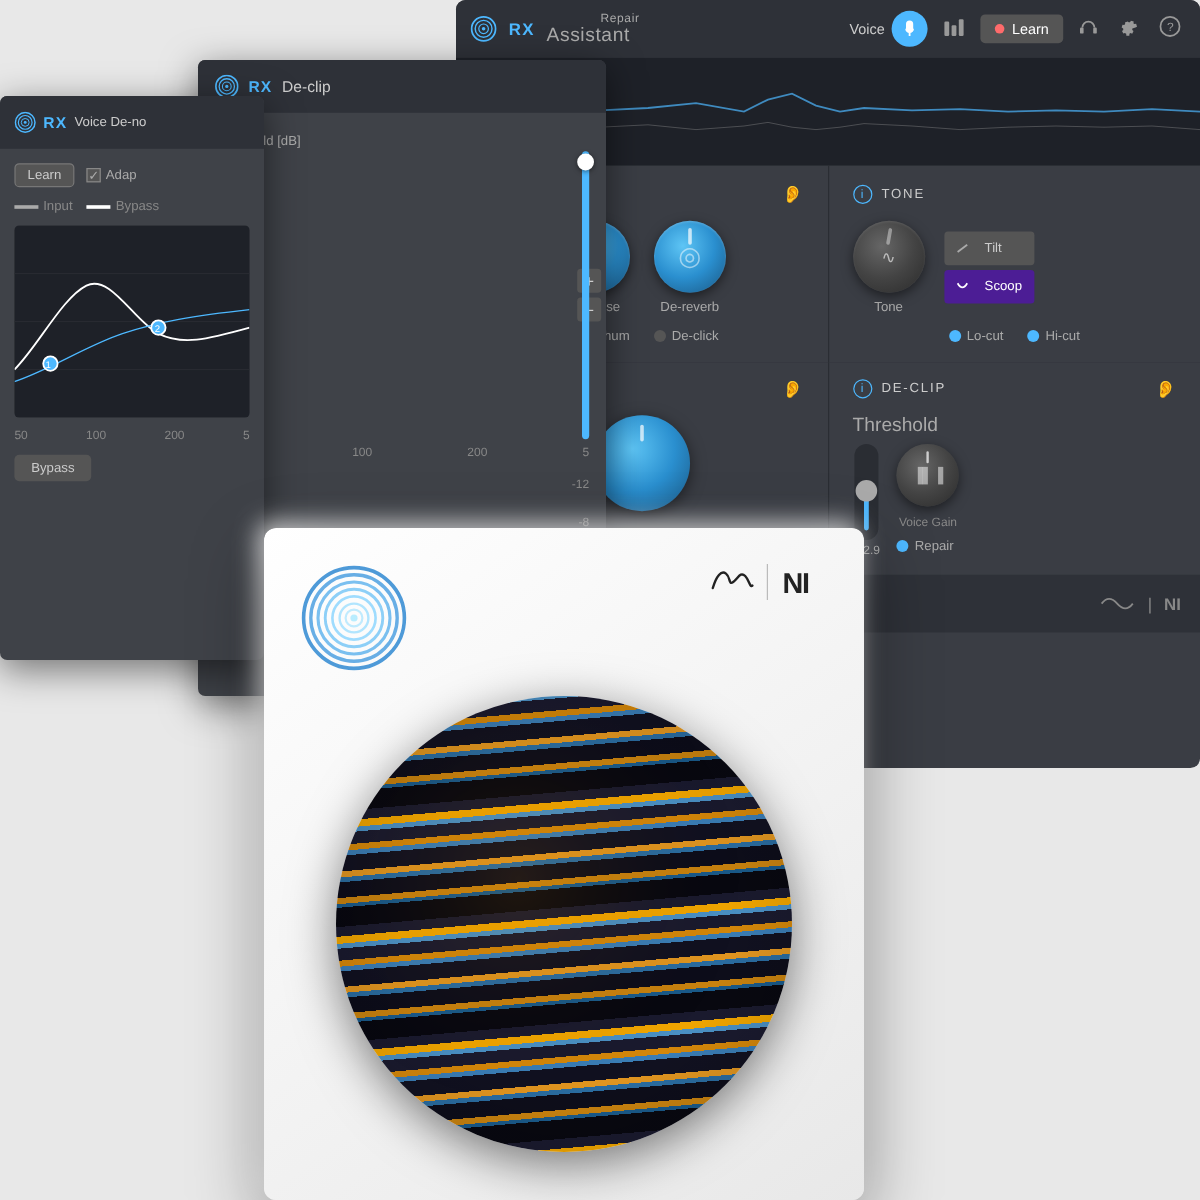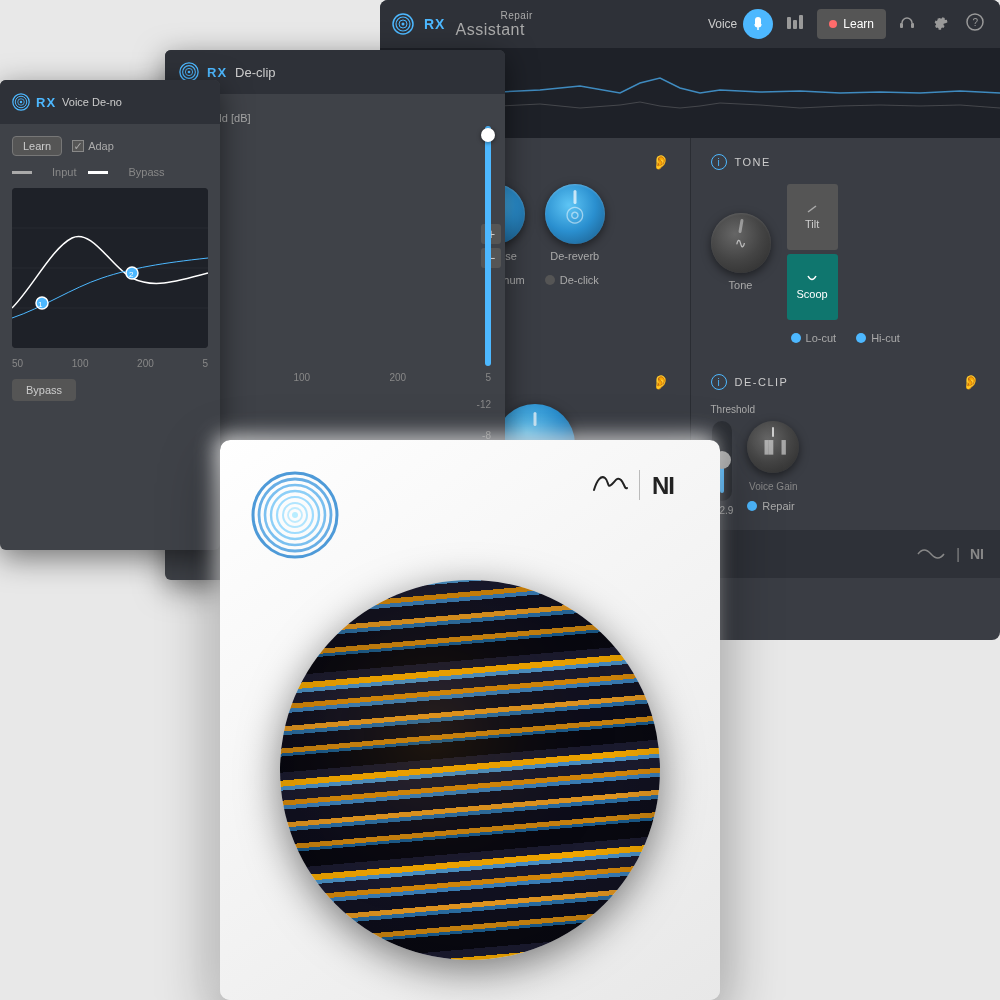--- a/index.html
+++ b/index.html
@@ -54,20 +54,21 @@
 
     .ra-rx-text {
       color: #4db8ff;
       font-size: 14px;
       font-weight: 700;
       letter-spacing: 1px;
     }
 
     .ra-header-controls {
       display: flex;
+      align-items: center;
       gap: 8px;
       margin-left: auto;
     }
 
     .voice-btn {
       display: flex;
       align-items: center;
       gap: 6px;
       background: transparent;
       border: none;
@@ -282,32 +283,31 @@
       display: flex;
       flex-direction: column;
       gap: 4px;
     }
 
     .tone-btn {
       background: #555;
       border: none;
       color: #ccc;
       font-size: 11px;
-      padding: 20px 10px;
+      padding: 8px 10px;
       border-radius: 3px;
       cursor: pointer;
       text-align: left;
       display: flex;
       align-items: center;
-      gap: 4px;
-      flex-direction: column;
+      gap: 14px;
     }
 
     .tone-btn-active {
-      background: #0f766e;
+      background: #4c1d95;
       color: #fff;
     }
 
     
     .ra-bottom-content {
       display: grid;
       grid-template-columns: 1fr 1fr;
       gap: 1px;
       background: #2a2d33;
     }
@@ -590,21 +590,21 @@
       display: flex;
       gap: 12px;
       margin-bottom: 10px;
       color: #888;
       font-size: 11px;
     }
 
     .vdn-io-item {
       display: flex;
       align-items: center;
-      gap: 20px;
+      gap: 4px;
     }
 
     .vdn-io-bar {
       width: 20px;
       height: 3px;
       background: #aaa;
     }
 
     .vdn-io-bar-white {
       background: #fff;
@@ -880,21 +880,21 @@
     </div>
 
     <div class="declip-section">
       <div class="ra-section-header">
         <div class="ra-section-left">
           <div class="info-icon">i</div>
           <span class="section-title">DE-CLIP</span>
         </div>
         <span class="ear-icon">👂</span>
       </div>
-      <span class="threshold-label" style="color:#aaa;font-size:10px;display:block;margin-bottom:6px;">Threshold</span>
+      <span class="threshold-label" style="color:#aaa;font-size:16px;display:block;margin-bottom:6px;">Threshold</span>
       <div class="declip-inner">
         <div class="declip-slider-container">
           <div class="slider-vertical">
             <div class="slider-track-fill"></div>
             <div class="slider-thumb"></div>
           </div>
           <span class="threshold-value" style="color:#aaa;font-size:10px;">-22.9</span>
         </div>
         <div class="declip-right">
           <div class="output-gain-knob">

